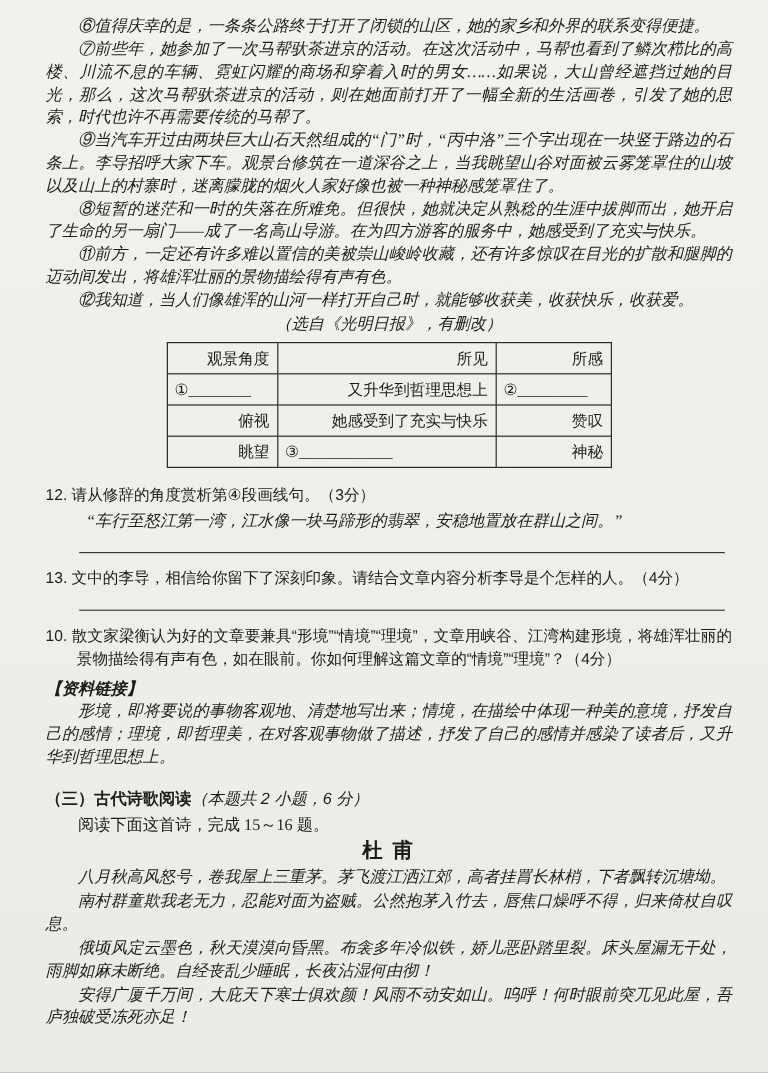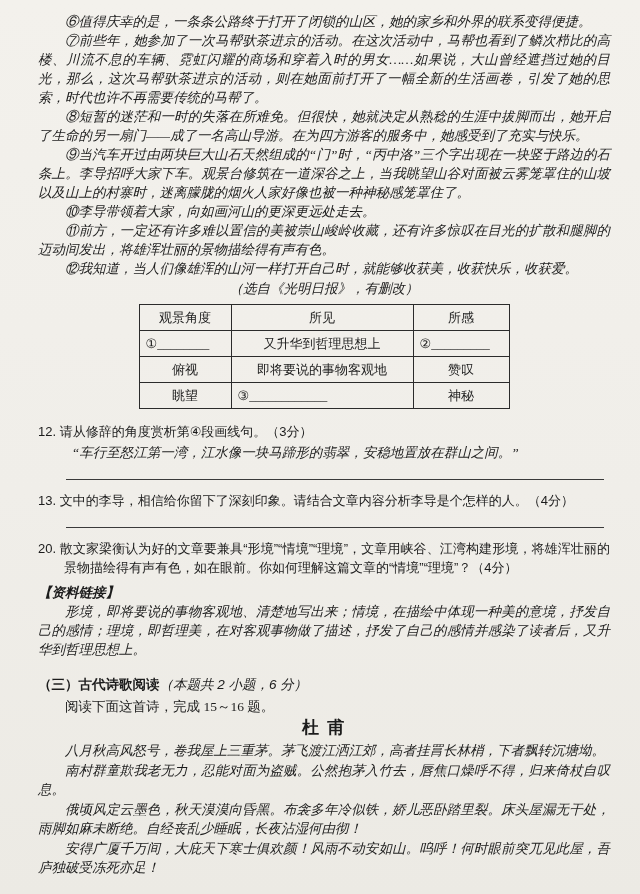--- a/index.html
+++ b/index.html
@@ -30,21 +30,21 @@
     font-family: "Liberation Sans", "DejaVu Sans", sans-serif;
     font-size: 13px;
   }
   table.q11-table {
     border-collapse: collapse;
     margin: 6px auto 8px auto;
     font-size: 13px;
   }
   .q11-table td, .q11-table th {
     border: 1.6px solid #2b2b2b;
-    text-align: center;
+    text-align: right;
     vertical-align: middle;
     padding: 3px 6px;
     font-weight: normal;
   }
   .q11-table .col-angle { width: 92px; }
   .q11-table .col-seen  { width: 182px; }
   .q11-table .col-felt  { width: 96px; }
   .q11-table .cell-left { text-align: left; }
   .quote { margin-left: 2.5em; margin-top: 2px; }
   .answer-line {
@@ -80,61 +80,60 @@
   .poem .para { margin-top: 1px; font-family: Liberation Mono, monospace; }
 </style>
 </head>
 <body>
 
 <div class="page">
 
   <div class="passage kai">
     <p class="para">⑥值得庆幸的是，一条条公路终于打开了闭锁的山区，她的家乡和外界的联系变得便捷。</p>
     <p class="para">⑦前些年，她参加了一次马帮驮茶进京的活动。在这次活动中，马帮也看到了鳞次栉比的高楼、川流不息的车辆、霓虹闪耀的商场和穿着入时的男女……如果说，大山曾经遮挡过她的目光，那么，这次马帮驮茶进京的活动，则在她面前打开了一幅全新的生活画卷，引发了她的思索，时代也许不再需要传统的马帮了。</p>
+    <p class="para">⑨当汽车开过由两块巨大山石天然组成的“门”时，“丙中洛”三个字出现在一块竖于路边的石条上。李导招呼大家下车。观景台修筑在一道深谷之上，当我眺望山谷对面被云雾笼罩住的山坡以及山上的村寨时，迷离朦胧的烟火人家好像也被一种神秘感笼罩住了。</p>
     <p class="para">⑧短暂的迷茫和一时的失落在所难免。但很快，她就决定从熟稔的生涯中拔脚而出，她开启了生命的另一扇门——成了一名高山导游。在为四方游客的服务中，她感受到了充实与快乐。</p>
-    <p class="para">⑨当汽车开过由两块巨大山石天然组成的“门”时，“丙中洛”三个字出现在一块竖于路边的石条上。李导招呼大家下车。观景台修筑在一道深谷之上，当我眺望山谷对面被云雾笼罩住的山坡以及山上的村寨时，迷离朦胧的烟火人家好像也被一种神秘感笼罩住了。</p>
-    <p class="para">⑩李导带领着大家，向如画河山的更深更远处走去。</p>
     <p class="para">⑪前方，一定还有许多难以置信的美被崇山峻岭收藏，还有许多惊叹在目光的扩散和腿脚的迈动间发出，将雄浑壮丽的景物描绘得有声有色。</p>
     <p class="para">⑫我知道，当人们像雄浑的山河一样打开自己时，就能够收获美，收获快乐，收获爱。</p>
     <p class="source-line">（选自《光明日报》，有删改）</p>
   </div>
 
   <table class="q11-table">
     <tbody>
         <tr>
       <th class="col-angle">观景角度</th>
       <th class="col-seen">所见</th>
       <th class="col-felt">所感</th>
     </tr>
     <tr>
       <td class="cell-left">①________</td>
       <td>又升华到哲理思想上</td>
       <td class="cell-left">②_________</td>
     </tr>
     <tr>
       <td>俯视</td>
-      <td>即将要说的事物客观地</td>
+      <td>她感受到了充实与快乐</td>
       <td>赞叹</td>
     </tr>
     <tr>
       <td>眺望</td>
       <td class="cell-left">③____________</td>
       <td>神秘</td>
     </tr>
   </tbody>
     </table>
 
   <div class="question">12. 请从修辞的角度赏析第④段画线句。（3分）</div>
   <p class="quote kai">“车行至怒江第一湾，江水像一块马蹄形的翡翠，安稳地置放在群山之间。”</p>
   <div class="answer-line"></div>
 
   <div class="question">13. 文中的李导，相信给你留下了深刻印象。请结合文章内容分析李导是个怎样的人。（4分）</div>
   <div class="answer-line"></div>
 
-  <div class="question">20. 散文家梁衡认为好的文章要兼具“形境”“情境”“理境”，文章用峡谷、江湾构建形境，将雄浑壮丽的景物描绘得有声有色，如在眼前。你如何理解这篇文章的“情境”“理境”？（4分）</div>
+  <div class="question">10. 散文家梁衡认为好的文章要兼具“形境”“情境”“理境”，文章用峡谷、江湾构建形境，将雄浑壮丽的景物描绘得有声有色，如在眼前。你如何理解这篇文章的“情境”“理境”？（4分）</div>
 
   <div>
     <p class="material-title kai">【资料链接】</p>
     <p class="para kai">形境，即将要说的事物客观地、清楚地写出来；情境，在描绘中体现一种美的意境，抒发自己的感情；理境，即哲理美，在对客观事物做了描述，抒发了自己的感情并感染了读者后，又升华到哲理思想上。</p>
   </div>
 
   <div class="section-heading">
     <span class="main">（三）古代诗歌阅读</span><span class="kai">（本题共 2 小题，6 分）</span>
   </div>
   <p class="section-instruction">阅读下面这首诗，完成 15～16 题。</p>

